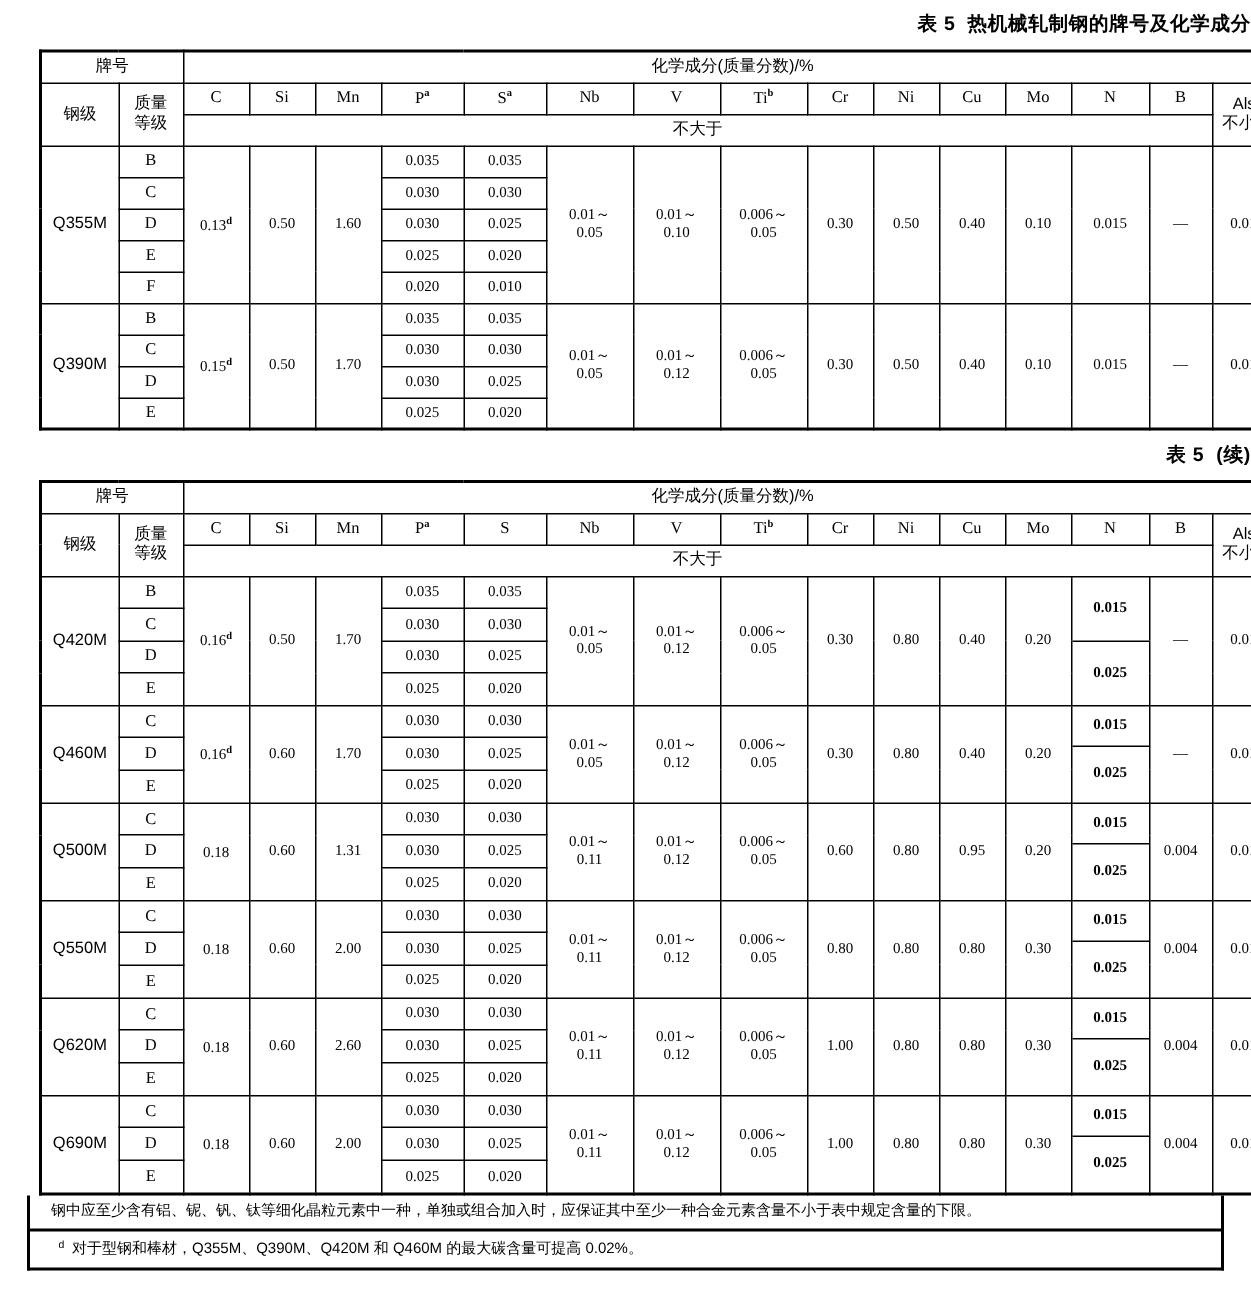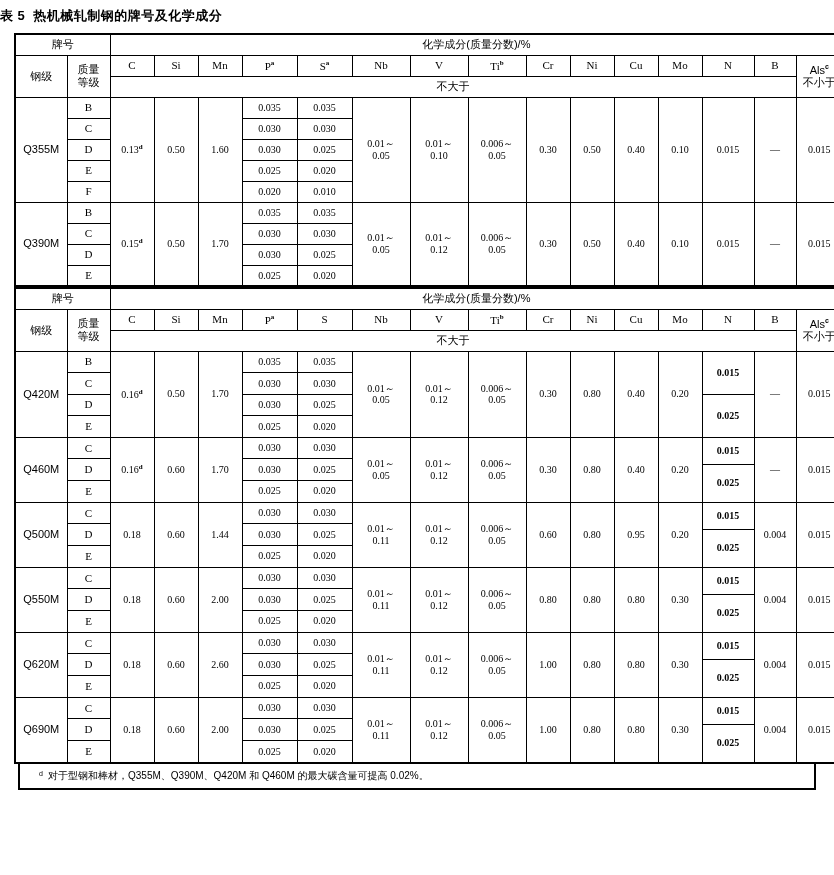--- a/index.html
+++ b/index.html
@@ -10,30 +10,30 @@
   body {
     width: 834px;
     height: 875px;
     font-family: "Liberation Serif", "DejaVu Serif", serif;
     color: #000;
     overflow: hidden;
   }
   .page { width: 834px; padding: 0; box-sizing: border-box; }
 
   .table-title {
-    text-align: left;
+    text-align: right;
     font-weight: bold;
     font-size: 13px;
     letter-spacing: .5px;
     margin: 7px 0 8px 0;
     font-family: "Liberation Sans", "DejaVu Sans", sans-serif;
   }
   .table-title .tnum { margin-right: 8px; }
 
-  .tblwrap { padding: 0 14px; box-sizing: border-box; }
+  .tblwrap { padding: 0 26px; box-sizing: border-box; }
 
   table.steel {
     border-collapse: collapse;
     width: 798px;
     table-layout: fixed;
     font-size: 10px;
     font-family: "Liberation Serif", "DejaVu Serif", serif;
   }
   table.steel td, table.steel th {
     border: 1px solid #000;
@@ -256,20 +256,23 @@
         </tr>
         <tr class="datarow">
           <td class="qual">E</td>
           <td class="val">0.025</td>
           <td class="val">0.020</td>
         </tr>
       </tbody>
     </table>
   </div>
 
+  <div class="table-title">
+    <span class="tnum">表 5</span><span>(续)</span>
+  </div>
 
   <div class="tblwrap">
     <table class="steel">
       <colgroup>
         <col style="width:52px">
           <col style="width:43px">
         <col style="width:44px">
           <col style="width:44px">
           <col style="width:44px">
         <col style="width:55px">
@@ -412,21 +415,21 @@
           <td class="qual">E</td>
           <td class="val">0.025</td>
           <td class="val">0.020</td>
         </tr>
 
         <tr class="datarow">
           <td class="grade" rowspan="3">Q500M</td>
           <td class="qual">C</td>
           <td class="val" rowspan="3"><span>0.18</span><span class="sup"></span></td>
           <td class="val" rowspan="3">0.60</td>
-          <td class="val" rowspan="3">1.44</td>
+          <td class="val" rowspan="3">1.31</td>
           <td class="val">0.030</td>
           <td class="val">0.030</td>
           <td class="rng" rowspan="3" style="white-space:pre-line">0.01～
 0.11</td>
           <td class="rng" rowspan="3" style="white-space:pre-line">0.01～
 0.12</td>
           <td class="rng" rowspan="3" style="white-space:pre-line">0.006～
 0.05</td>
           <td class="val" rowspan="3">0.60</td>
           <td class="val" rowspan="3">0.80</td>
@@ -587,20 +590,21 @@
         <tr class="datarow">
           <td class="qual">E</td>
           <td class="val">0.025</td>
           <td class="val">0.020</td>
         </tr>
       </tbody>
     </table>
   </div>
 
   <div class="notes">
+    <div class="note-main">钢中应至少含有铝、铌、钒、钛等细化晶粒元素中一种，单独或组合加入时，应保证其中至少一种合金元素含量不小于表中规定含量的下限。</div>
     <div class="note-list">
       <div class="note-item">
         <span class="note-mark">d</span>
         <span class="note-text">对于型钢和棒材，Q355M、Q390M、Q420M 和 Q460M 的最大碳含量可提高 0.02%。</span>
       </div>
     </div>
   </div>
 
 </div>
 

